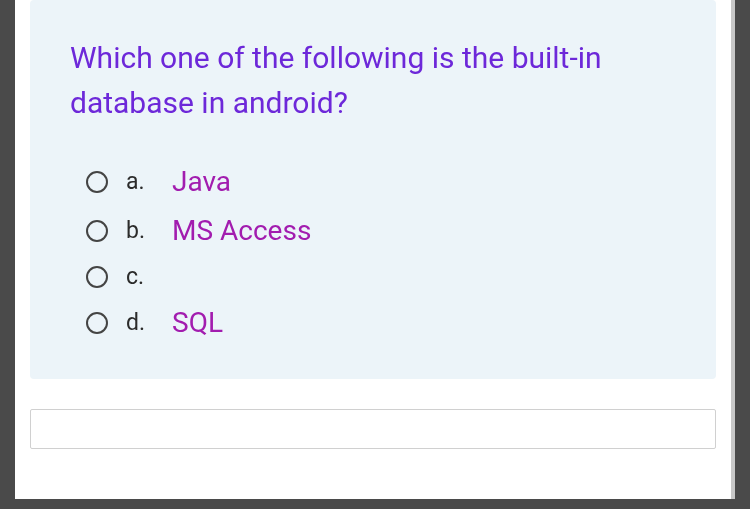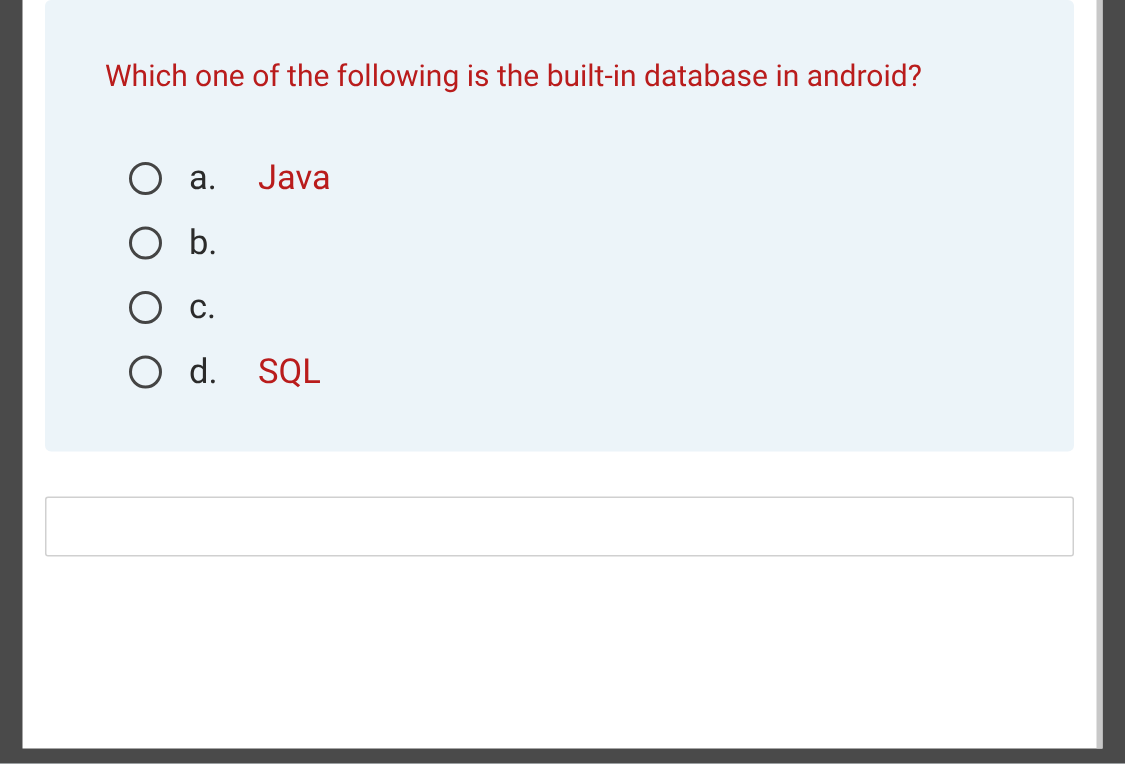--- a/index.html
+++ b/index.html
@@ -27,22 +27,22 @@
       flex-direction: column;
       border-right: 4px solid #c8c8c8;
     }
     .question-card {
       background: #ecf4f9;
       border-radius: 4px;
       padding: 35px 40px 40px 40px;
       width: 100%;
     }
     .question-text {
-      font-size: 20px;
-      color: #b91c1c;
+      font-size: 30px;
+      color: #6d28d9;
       line-height: 1.5;
       margin-bottom: 40px;
       font-weight: 400;
     }
     .options-list {
       display: flex;
       flex-direction: column;
       gap: 16px;
       padding-left: 16px;
     }
@@ -64,22 +64,22 @@
     }
     .radio-input:checked {
       border-color: #000;
     }
     .option-letter {
       font-size: 23px;
       color: #2b2b2b;
       min-width: 28px;
     }
     .option-text {
-      font-size: 23px;
-      color: #b91c1c;
+      font-size: 28px;
+      color: #a21caf;
     }
     .below-card {
       margin-top: 30px;
       width: 100%;
       height: 40px;
       border: 1px solid #d0d0d0;
       border-radius: 2px;
       background: #fff;
     }
   </style>
@@ -93,20 +93,21 @@
 
       <label class="option-row">
         <input type="radio" name="q" class="radio-input" style="">
         <span class="option-letter">a.</span>
         <span class="option-text">Java</span>
       </label>
 
       <label class="option-row">
         <input type="radio" name="q" class="radio-input" style="">
         <span class="option-letter">b.</span>
+        <span class="option-text">MS Access</span>
       </label>
 
       <label class="option-row">
         <input type="radio" name="q" class="radio-input" style="">
         <span class="option-letter">c.</span>
       </label>
 
       <label class="option-row">
         <input type="radio" name="q" class="radio-input" style="">
         <span class="option-letter">d.</span>

